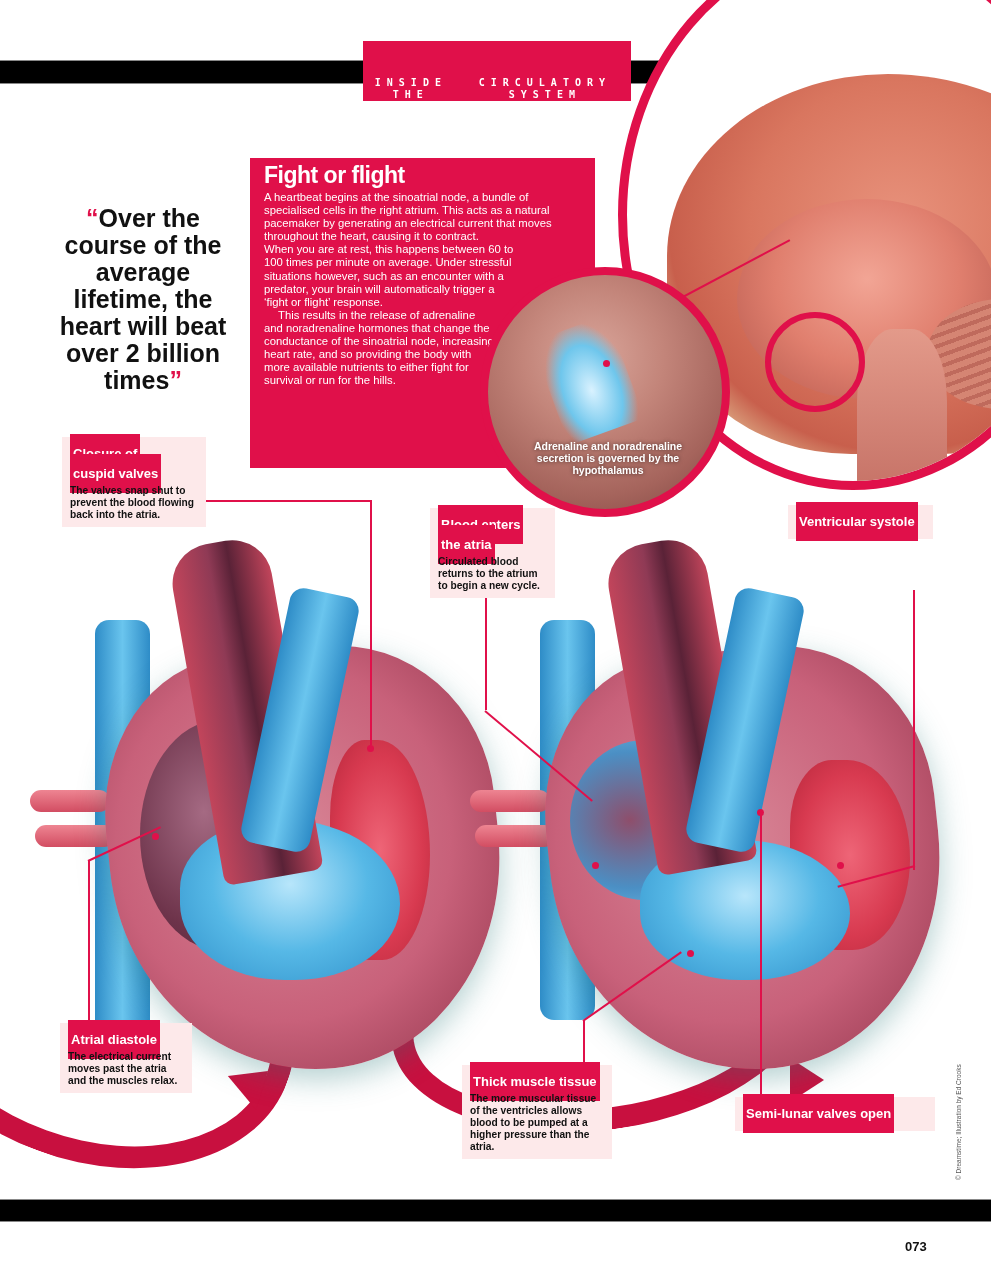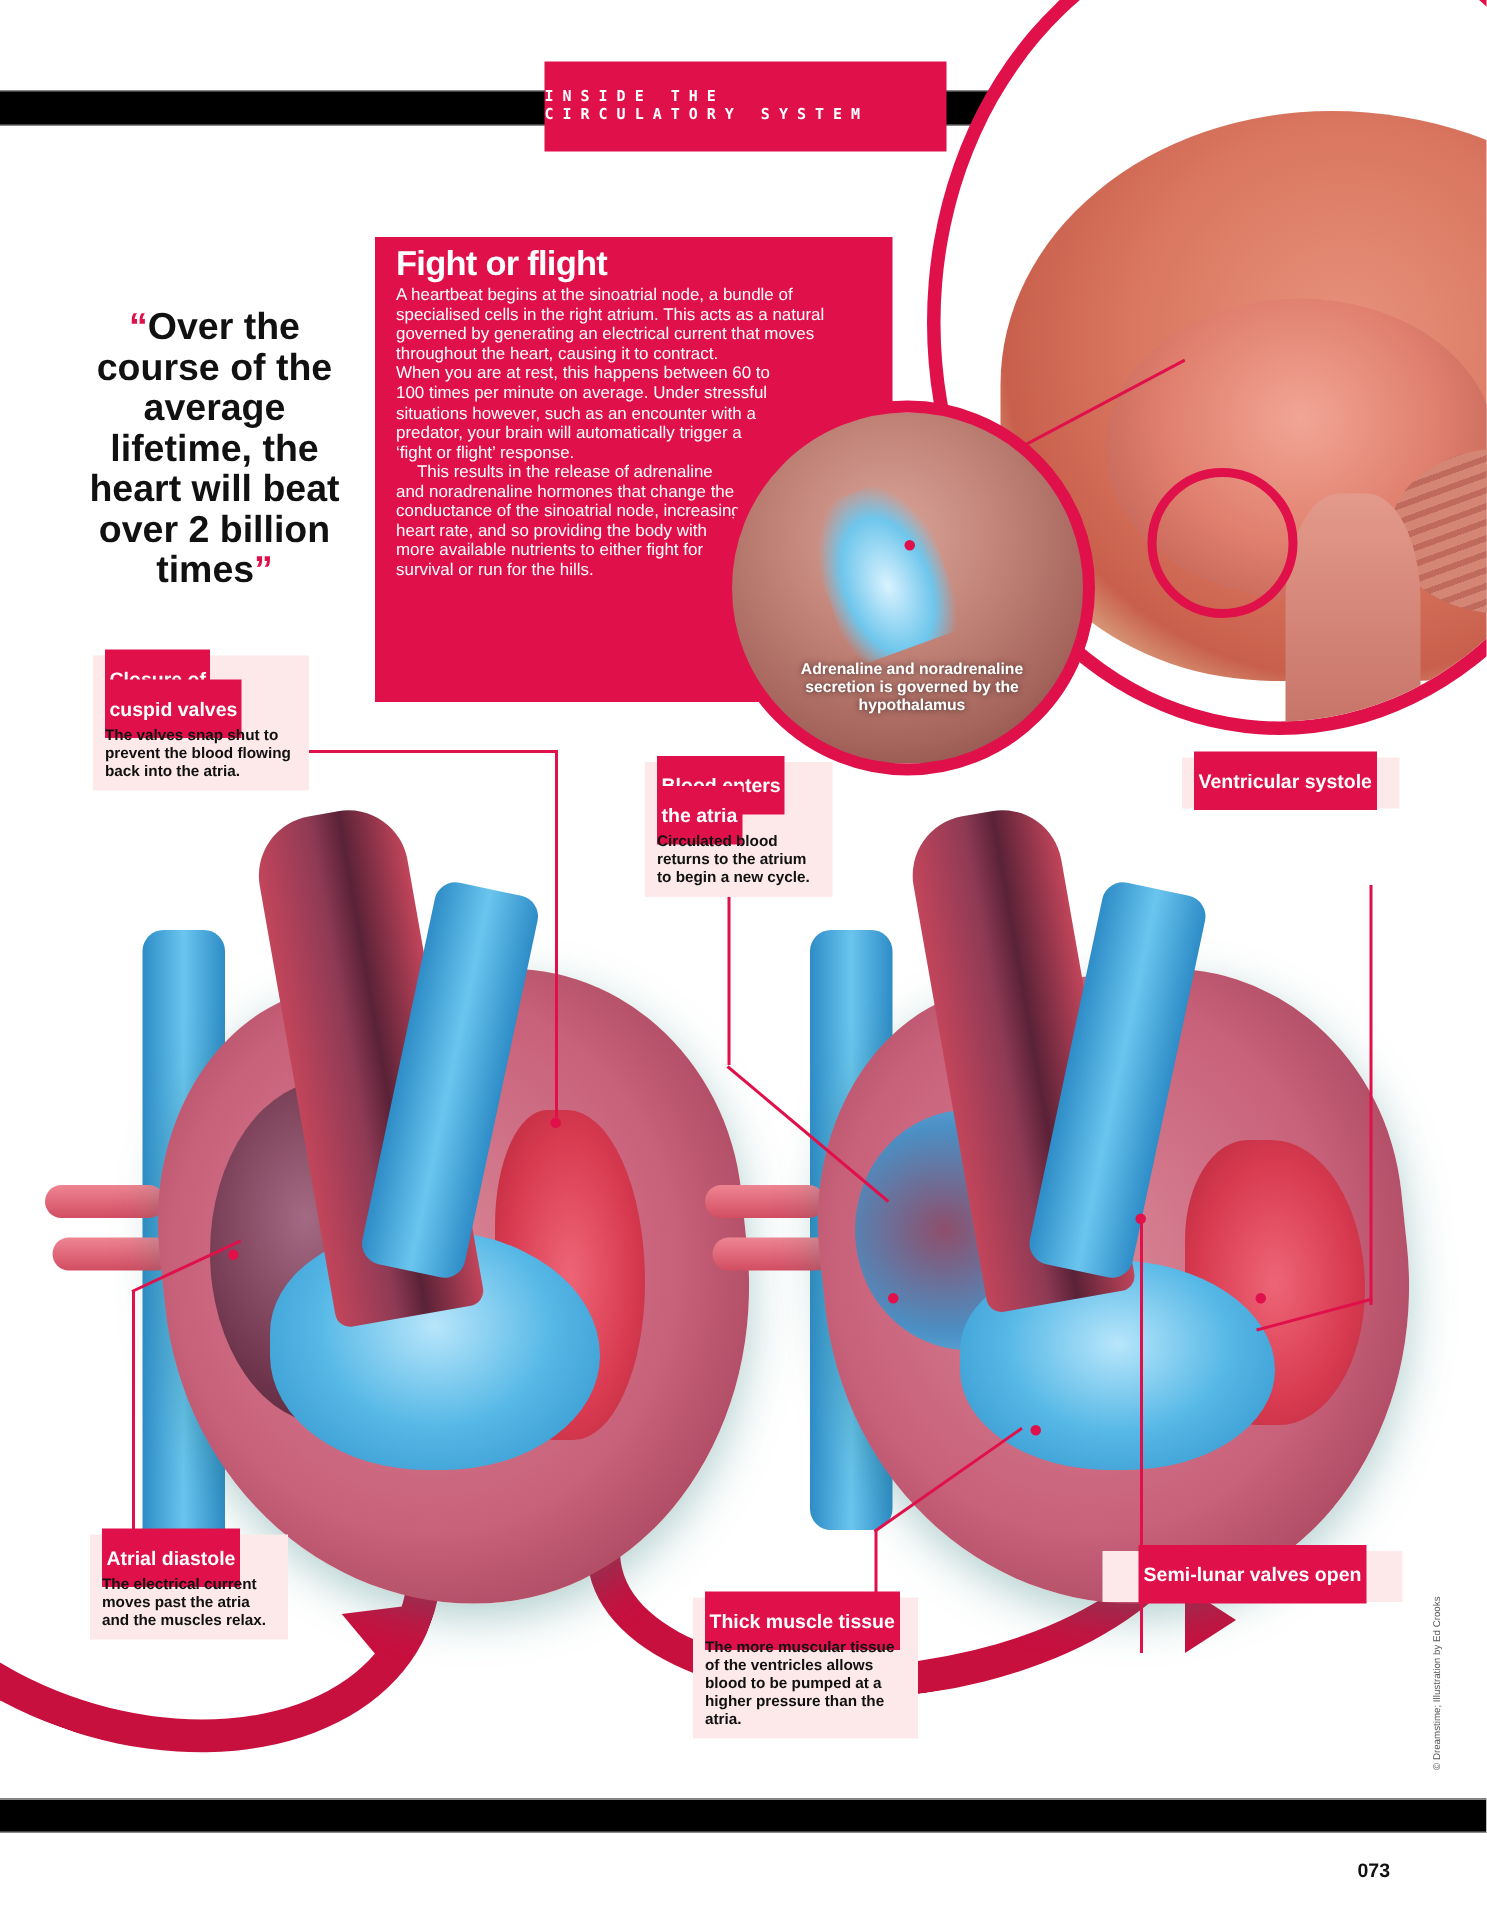--- a/index.html
+++ b/index.html
@@ -1,21 +1,21 @@
 <!DOCTYPE html>
 <html><head>
   <meta charset="utf-8">
   <style>
     * { box-sizing: border-box; margin: 0; padding: 0; }
     html, body { width: 991px; height: 1280px; background: #ffffff; overflow: hidden; }
     body { position: relative; font-family: "Liberation Sans", sans-serif; color: #111; }
 
     .top-bar { position: absolute; left: 0; top: 60px; width: 700px; height: 24px; background: #000; border-top: 1px solid #888; border-bottom: 1px solid #888; }
     .section-tag { position: absolute; left: 363px; top: 41px; width: 268px; height: 60px; background: #e0104a; color: #fff;
-      display: flex; flex-direction: column; align-items: flex-start; justify-content: center;
+      display: flex; flex-direction: row; align-items: flex-end; justify-content: center;
       font-family: "DejaVu Sans Mono", monospace; font-size: 10px; font-weight: bold; letter-spacing: 6px; line-height: 12px; text-align: center; }
 
     .brain-circle { position: absolute; left: 618px; top: -60px; width: 470px; height: 550px; border-radius: 50%;
       border: 9px solid #e0104a; background: #fff; overflow: hidden; }
     .brain-skull { position: absolute; left: 40px; top: 125px; width: 460px; height: 380px; border-radius: 48% 52% 40% 40%;
       background: radial-gradient(ellipse at 50% 40%, #e8927c 0%, #d9765f 45%, #c85f4c 70%, #e5c99c 86%, #c9d39a 92%, #f0c0b8 100%); }
     .brain-inner { position: absolute; left: 110px; top: 250px; width: 260px; height: 200px; border-radius: 50%;
       background: radial-gradient(ellipse at 50% 40%, #f2a595 0%, #e07f6e 50%, #b3564b 100%); }
     .brain-stem { position: absolute; left: 230px; top: 380px; width: 90px; height: 180px; border-radius: 40% 40% 10% 10%;
       background: linear-gradient(#e39a8a, #c36e63); }
@@ -86,21 +86,21 @@
   <div class="brain-inner"></div>
   <div class="cerebellum"></div>
   <div class="brain-stem"></div>
 </div>
 <div class="small-ring"></div>
 <div class="leader" style="left:600px;top:340px;width:215px;height:2px;transform:rotate(-28deg);transform-origin:left center;"></div>
 
 <div class="fight-box">
   <div class="fight-title">Fight or flight</div>
   <div class="fight-body">
-    <p>A heartbeat begins at the sinoatrial node, a bundle of specialised cells in the right atrium. This acts as a natural governed by generating an electrical current that moves throughout the heart, causing it to contract.</p>
+    <p>A heartbeat begins at the sinoatrial node, a bundle of specialised cells in the right atrium. This acts as a natural pacemaker by generating an electrical current that moves throughout the heart, causing it to contract.</p>
     <p style="width:255px">When you are at rest, this happens between 60 to 100 times per minute on average. Under stressful situations however, such as an encounter with a predator, your brain will automatically trigger a ‘fight or flight’ response.</p>
     <p class="indent" style="width:230px">This results in the release of adrenaline and noradrenaline hormones that change the conductance of the sinoatrial node, increasing heart rate, and so providing the body with more available nutrients to either fight for survival or run for the hills.</p>
   </div>
 </div>
 
 <div class="zoom-circle">
   <div class="zoom-blue"></div>
   <div class="dot" style="left:115px;top:85px;"></div>
   <div class="zoom-caption">Adrenaline and noradrenaline secretion is governed by the hypothalamus</div>
 </div>
@@ -173,20 +173,20 @@
 <div class="callout" style="left:60px;top:1023px;width:132px;">
   <div class="label-wrap"><span class="label">Atrial diastole</span></div>
   <div class="desc">The electrical current moves past the atria and the muscles relax.</div>
 </div>
 
 <div class="callout" style="left:462px;top:1065px;width:150px;">
   <div class="label-wrap"><span class="label">Thick muscle tissue</span></div>
   <div class="desc">The more muscular tissue of the ventricles allows blood to be pumped at a higher pressure than the atria.</div>
 </div>
 
-<div class="callout" style="left:735px;top:1034px;width:200px;text-align:center;">
+<div class="callout" style="left:735px;top:1097px;width:200px;">
   <div class="label-wrap"><span class="label">Semi-lunar valves open</span></div>
 </div>
 
 <div class="credit" style="left:955px;top:1180px;">© Dreamstime; Illustration by Ed Crooks</div>
 
 <div class="bottom-bar"></div>
 <div class="page-number">073</div>
 
 </body></html>

